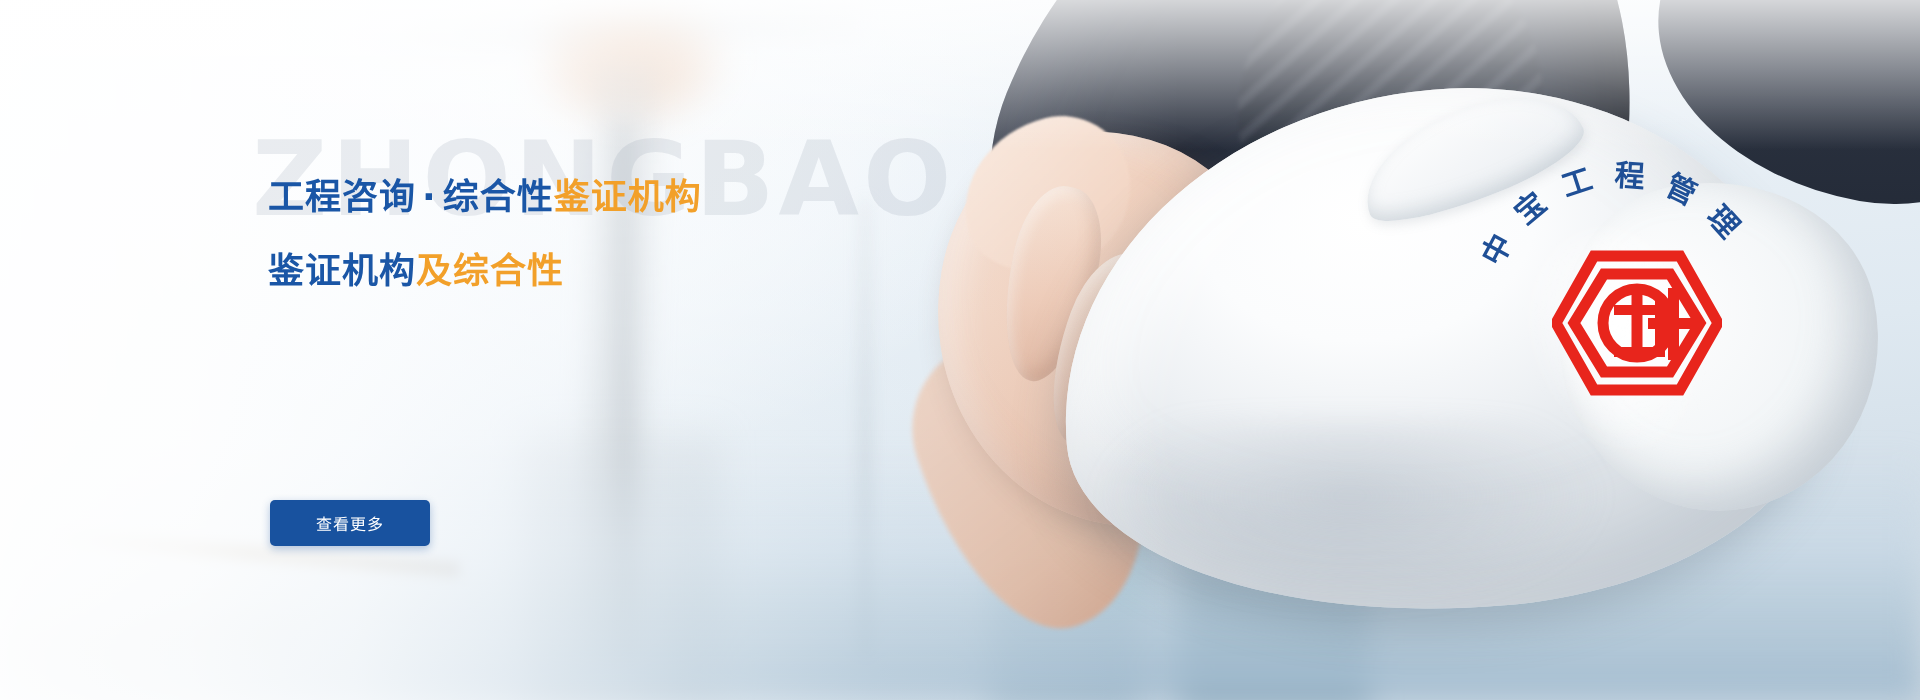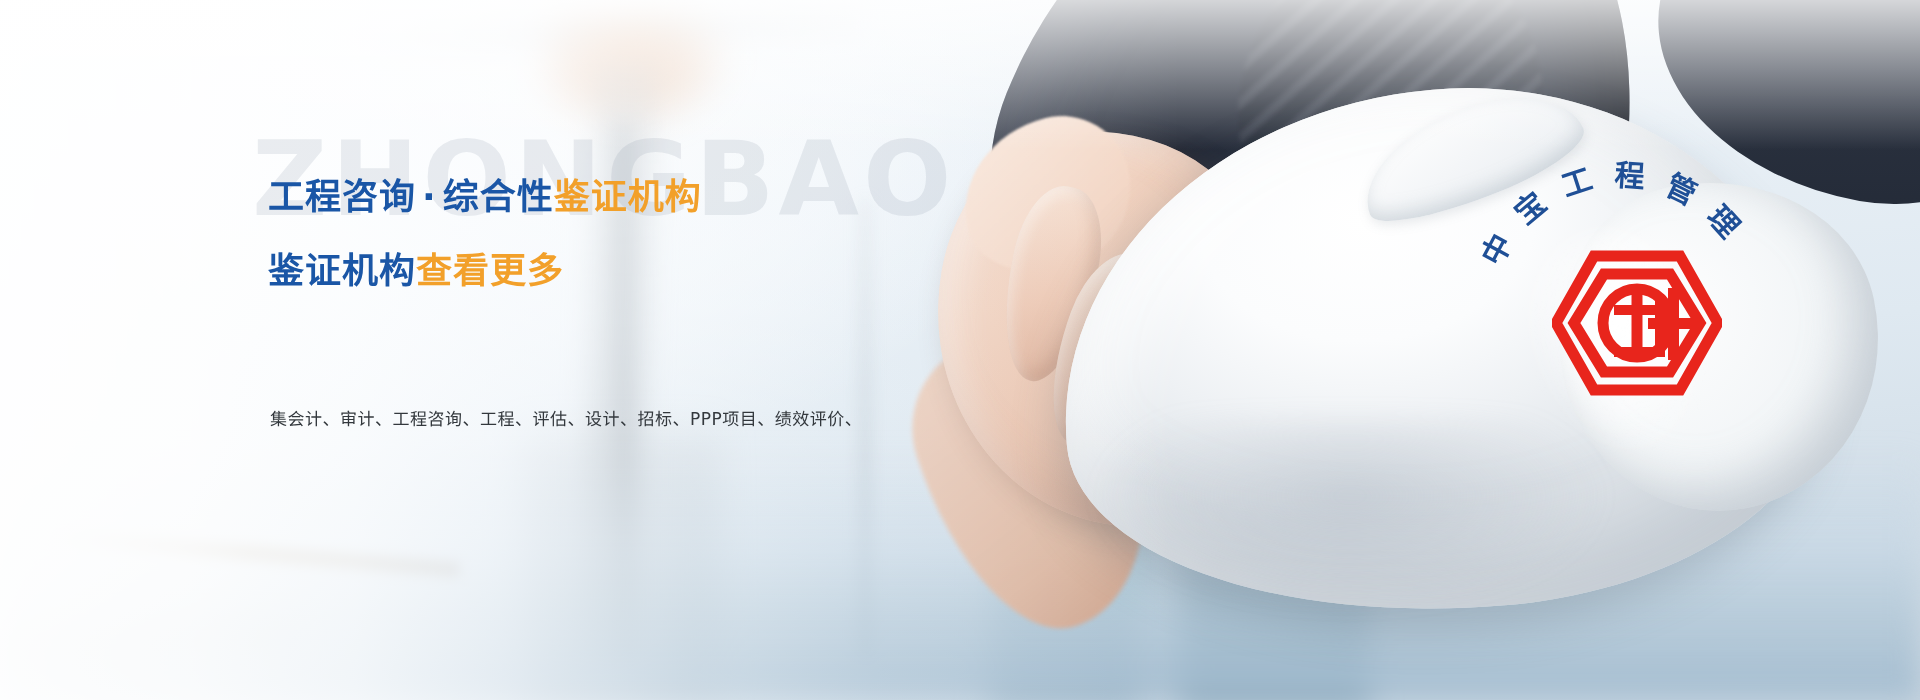--- a/index.html
+++ b/index.html
@@ -309,22 +309,22 @@
 
   <div class="content">
 
     <div class="watermark">ZHONGBAO</div>
 
     <div class="headline">
       <div class="hl-line">
         <span class="blue">工程咨询</span><span class="dot">·</span><span class="blue">综合性</span><span class="orange">鉴证机构</span>
       </div>
       <div class="hl-line">
-        <span class="blue">鉴证机构</span><span class="orange">查看更多</span>
+        <span class="blue">鉴证机构</span><span class="orange">及综合性</span>
       </div>
     </div>
 
     <div class="subtext">
-      <div>集会计、审计、工程咨询、工程、评估、设计、招标、PPP项目、绩效评价、</div>
     </div>
 
+    <button class="cta" type="button">查看更多</button>
   </div>
 </div>
 
 </body></html>

